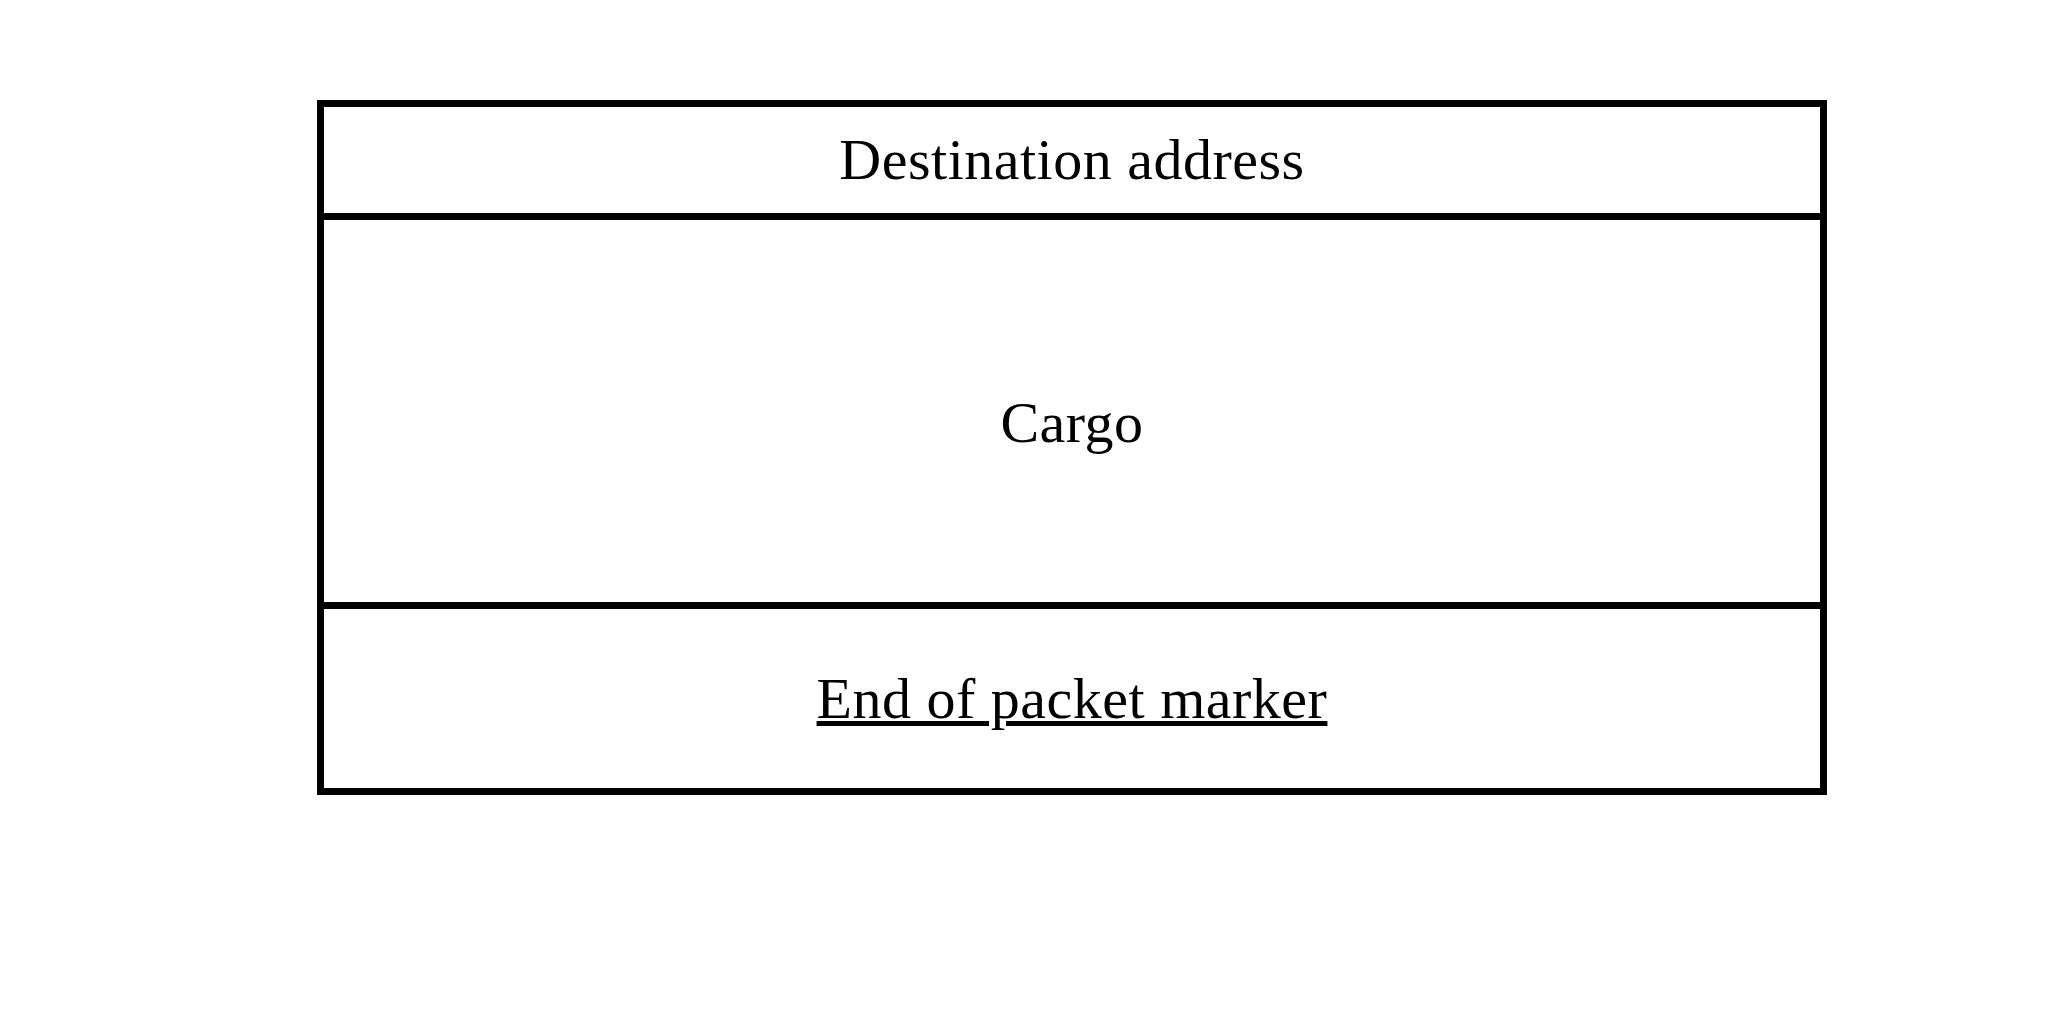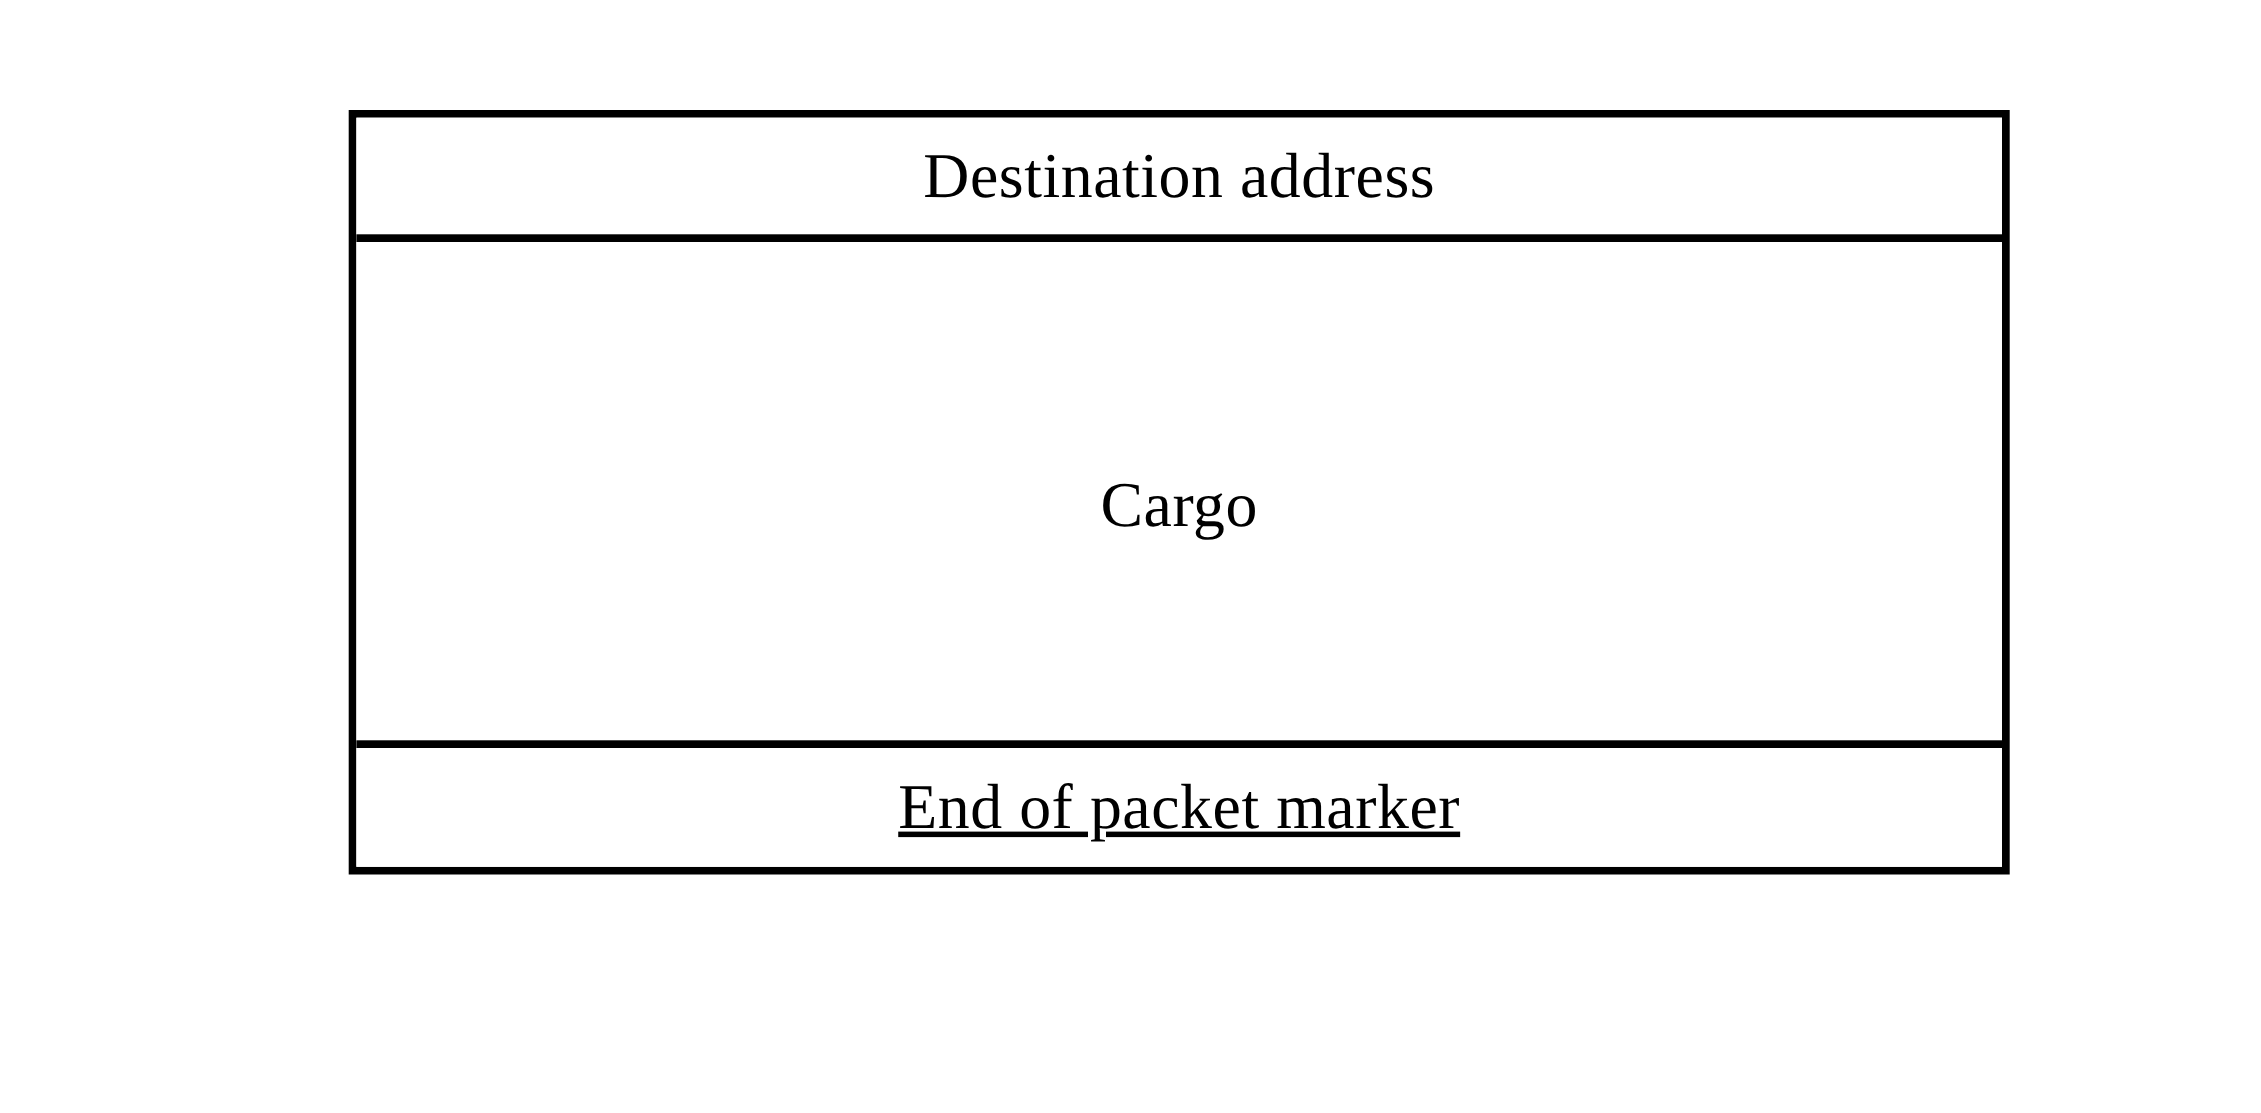--- a/index.html
+++ b/index.html
@@ -38,21 +38,21 @@
     background: #ffffff;
   }
 
   .packet-row.header {
     height: 113px;
     border-bottom: 7px solid #000000;
     flex: 0 0 auto;
   }
 
   .packet-row.cargo {
-    height: 460px;
+    height: 389px;
     border-bottom: 7px solid #000000;
     flex: 0 0 auto;
   }
 
   .packet-row.trailer {
     flex: 1 1 auto;
     text-decoration: underline;
   }
 
   .field-label {

